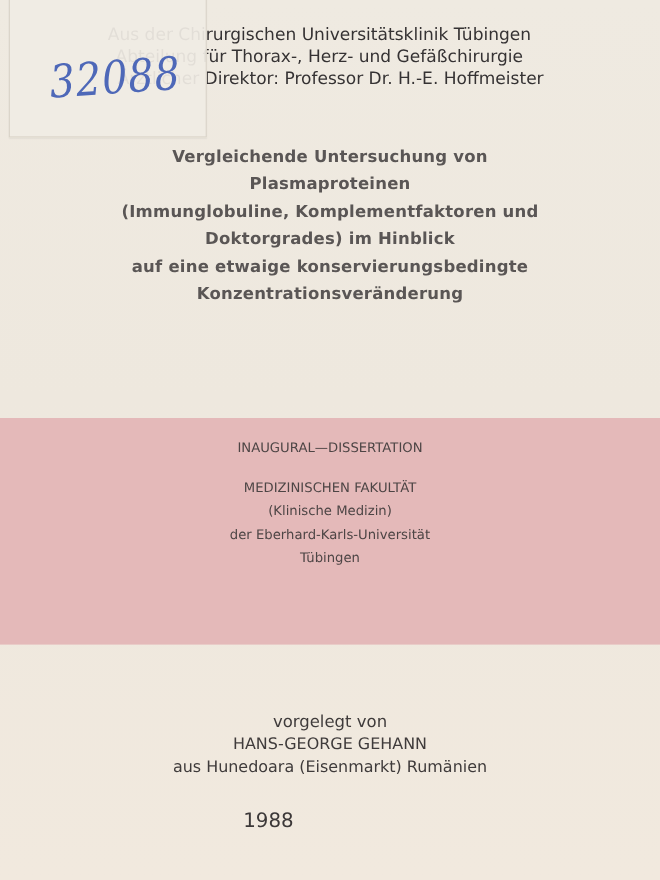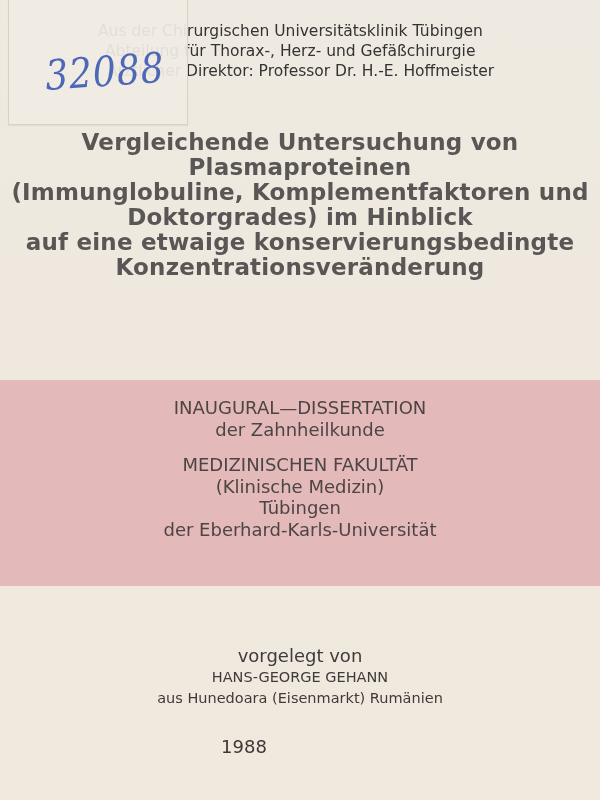--- a/index.html
+++ b/index.html
@@ -31,38 +31,38 @@
       position: absolute; left: 0; top: 18px; width: 600px; z-index: 2;
     }
     .header-line {
       position: absolute; font-size: 15.5px; color: #353233; white-space: nowrap;
     }
     .hl1 { left: 98px; top: 4px; }
     .hl2 { left: 105px; top: 24px; }
     .hl3 { left: 107px; top: 44px; }
     .title {
       position: absolute; left: 0; top: 130px; width: 600px;
-      text-align: center; font-weight: bold; font-size: 23px; line-height: 25px;
+      text-align: center; font-weight: bold; font-size: 15px; line-height: 25px;
       color: #5a5655; letter-spacing: 0.2px;
     }
     .title div { white-space: nowrap; }
     .band {
       position: absolute; left: 0; top: 380px; width: 600px; height: 206px;
       background: #e4b9b9;
     }
     .band-text {
       position: absolute; left: 0; top: 17px; width: 600px; text-align: center;
-      font-size: 18px; line-height: 21.5px; color: #4d4545;
+      font-size: 12px; line-height: 21.5px; color: #4d4545;
     }
     .band-text .spacer { height: 14px; }
     .bottom {
       position: absolute; left: 0; top: 645px; width: 600px; text-align: center;
       font-size: 14.5px; color: #3f3b3b;
     }
-    .bottom .vorgelegt { line-height: 22px; font-size: 18px; }
+    .bottom .vorgelegt { line-height: 22px; font-size: 15px; }
     .bottom .author { line-height: 21px; }
     .bottom .origin { line-height: 21px; }
     .year {
       position: absolute; left: 0; top: 736px; width: 488px; text-align: center;
       font-size: 18px; color: #3c3838;
     }
   </style>
 </head>
 <body>
 
@@ -83,26 +83,25 @@
     <div>Plasmaproteinen</div>
     <div>(Immunglobuline, Komplementfaktoren und</div>
     <div>Doktorgrades) im Hinblick</div>
     <div>auf eine etwaige konservierungsbedingte</div>
     <div>Konzentrationsveränderung</div>
   </div>
 
   <div class="band">
     <div class="band-text">
       <div>INAUGURAL—DISSERTATION</div>
-      <div>der Zahnheilkunde</div>
       <div class="spacer"></div>
       <div>MEDIZINISCHEN FAKULTÄT</div>
       <div>(Klinische Medizin)</div>
+      <div>der Eberhard-Karls-Universität</div>
       <div>Tübingen</div>
-      <div>der Eberhard-Karls-Universität</div>
     </div>
   </div>
 
   <div class="bottom">
     <div class="vorgelegt">vorgelegt von</div>
     <div class="author">HANS-GEORGE GEHANN</div>
     <div class="origin">aus Hunedoara (Eisenmarkt) Rumänien</div>
   </div>
 
   <div class="year">1988</div>

